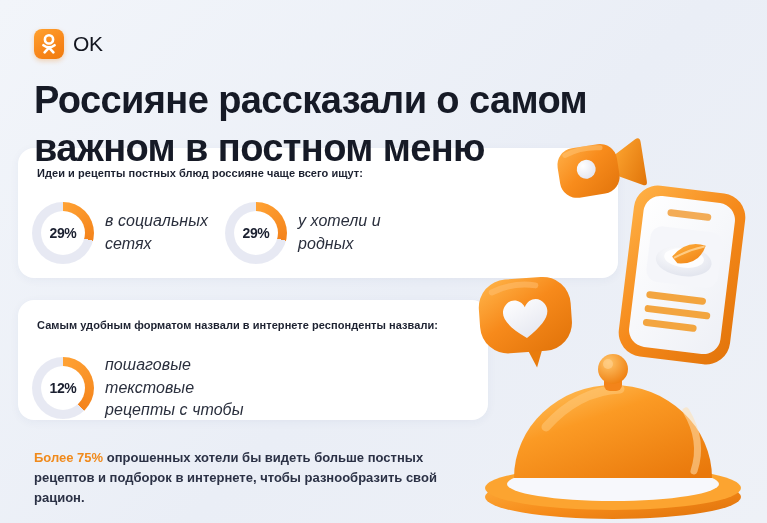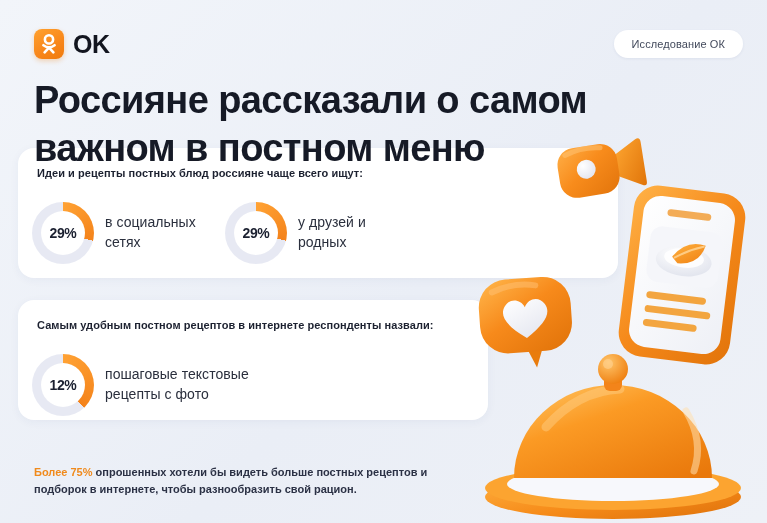--- a/index.html
+++ b/index.html
@@ -53,22 +53,22 @@
     background: linear-gradient(150deg, #ffa12e 0%, #f8861a 60%, #ef7a0c 100%);
     display: flex;
     align-items: center;
     justify-content: center;
     box-shadow: 0 2px 5px rgba(240,130,20,.3);
   }
 
   .brand-mark svg { display: block; }
 
   .brand-name {
-    font-size: 25px;
-    font-weight: 700;
+    font-size: 21px;
+    font-weight: 400;
     letter-spacing: -0.4px;
     color: #12151f;
   }
 
   .study-badge {
     background: #ffffff;
     border-radius: 18px;
     padding: 8px 18px;
     font-size: 11px;
     color: #434a5c;
@@ -166,33 +166,34 @@
   }
 
   .donut-value {
     font-size: 14px;
     font-weight: 700;
     color: #1b2030;
     letter-spacing: -0.4px;
   }
 
   .stat-label {
-    font-size: 14px;
+    font-size: 16px;
     line-height: 1.42;
     color: #2a2f3d;
     letter-spacing: .05px;
+    font-style: italic;
   }
 
   
   .footnote {
     position: absolute;
     left: 34px;
-    top: 464px;
+    top: 448px;
     width: 430px;
-    font-size: 11px;
+    font-size: 13px;
     line-height: 1.55;
     font-weight: 700;
     color: #2b3145;
     z-index: 25;
   }
 
   .footnote .hl { color: #f08a1c; }
 
   
   .art { position: absolute; z-index: 20; }
@@ -221,21 +222,20 @@
       <div class="brand-mark">
         <svg width="18" height="20" viewBox="0 0 18 20" aria-hidden="true">
           <circle cx="9" cy="5.4" r="4.1" fill="none" stroke="#ffffff" stroke-width="2.6"></circle>
           <path d="M3.4 11.2c3.4 2.6 7.8 2.6 11.2 0" fill="none" stroke="#ffffff" stroke-width="2.6" stroke-linecap="round"></path>
           <path d="M4.6 18.4 9 13.6l4.4 4.8" fill="none" stroke="#ffffff" stroke-width="2.6" stroke-linecap="round" stroke-linejoin="round"></path>
         </svg>
       </div>
       <div class="brand-name">OK</div>
     </div>
 
-    <div class="study-badge">Исследование ОК</div>
   </div>
 
   <h1 class="title">Россияне рассказали о самом важном в постном меню</h1>
 
   <div class="card" id="card-search">
     <div class="card-heading">Идеи и рецепты постных блюд россияне чаще всего ищут:</div>
     <div class="stats-row">
 
       <div class="stat">
         <div class="donut" style="background: conic-gradient(rgb(255, 162, 52) 0deg, rgb(244, 131, 27) 104.4deg, rgb(231, 233, 243) 104.4deg, rgb(231, 233, 243) 360deg);">
@@ -245,39 +245,39 @@
         </div>
         <div class="stat-label">в социальных сетях</div>
       </div>
 
       <div class="stat">
         <div class="donut" style="background: conic-gradient(rgb(255, 162, 52) 0deg, rgb(244, 131, 27) 104.4deg, rgb(231, 233, 243) 104.4deg, rgb(231, 233, 243) 360deg);">
           <div class="donut-hole">
             <span class="donut-value">29%</span>
           </div>
         </div>
-        <div class="stat-label">у друзей
+        <div class="stat-label">у хотели
 и родных</div>
       </div>
 
 
     </div>
   </div>
 
   <div class="card" id="card-format">
-    <div class="card-heading">Самым удобным постном рецептов в интернете респонденты назвали:</div>
+    <div class="card-heading">Самым удобным форматом назвали в интернете респонденты назвали:</div>
     <div class="stats-row">
 
       <div class="stat stat-wide">
         <div class="donut" style="background: conic-gradient(rgb(255, 162, 52) 0deg, rgb(244, 131, 27) 136.8deg, rgb(231, 233, 243) 136.8deg, rgb(231, 233, 243) 360deg);">
           <div class="donut-hole">
             <span class="donut-value">12%</span>
           </div>
         </div>
-        <div class="stat-label">пошаговые текстовые рецепты с фото</div>
+        <div class="stat-label">пошаговые текстовые рецепты с чтобы</div>
       </div>
 
 
     </div>
   </div>
 
   <div class="footnote">
     <span class="hl">Более 75%</span><span> опрошенных хотели бы видеть больше постных рецептов и подборок в интернете, чтобы разнообразить свой рацион.</span>
   </div>
 

